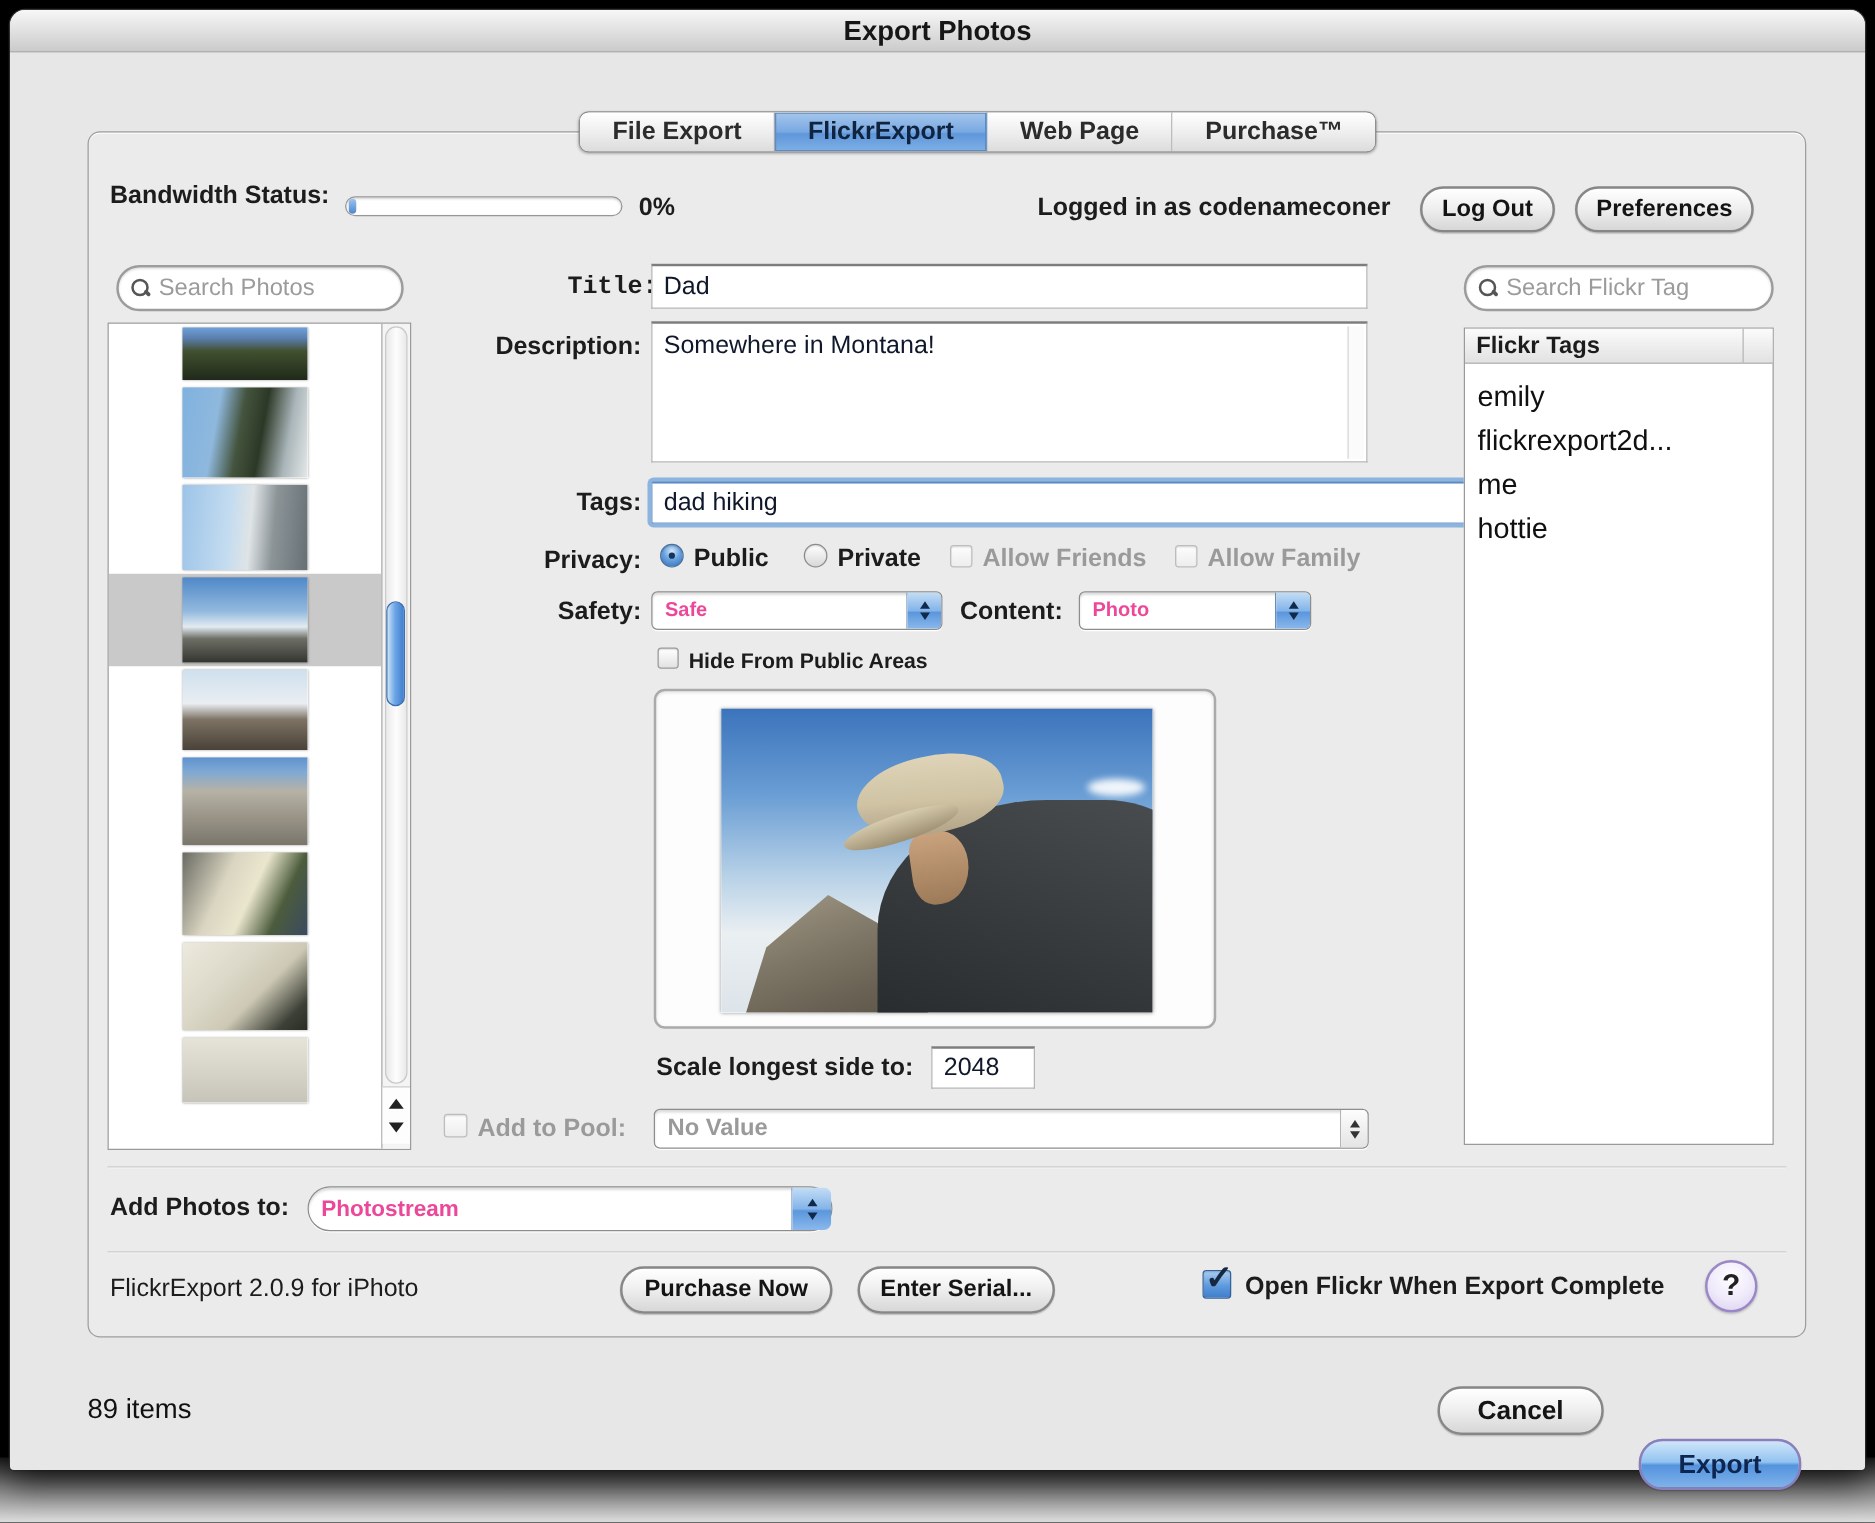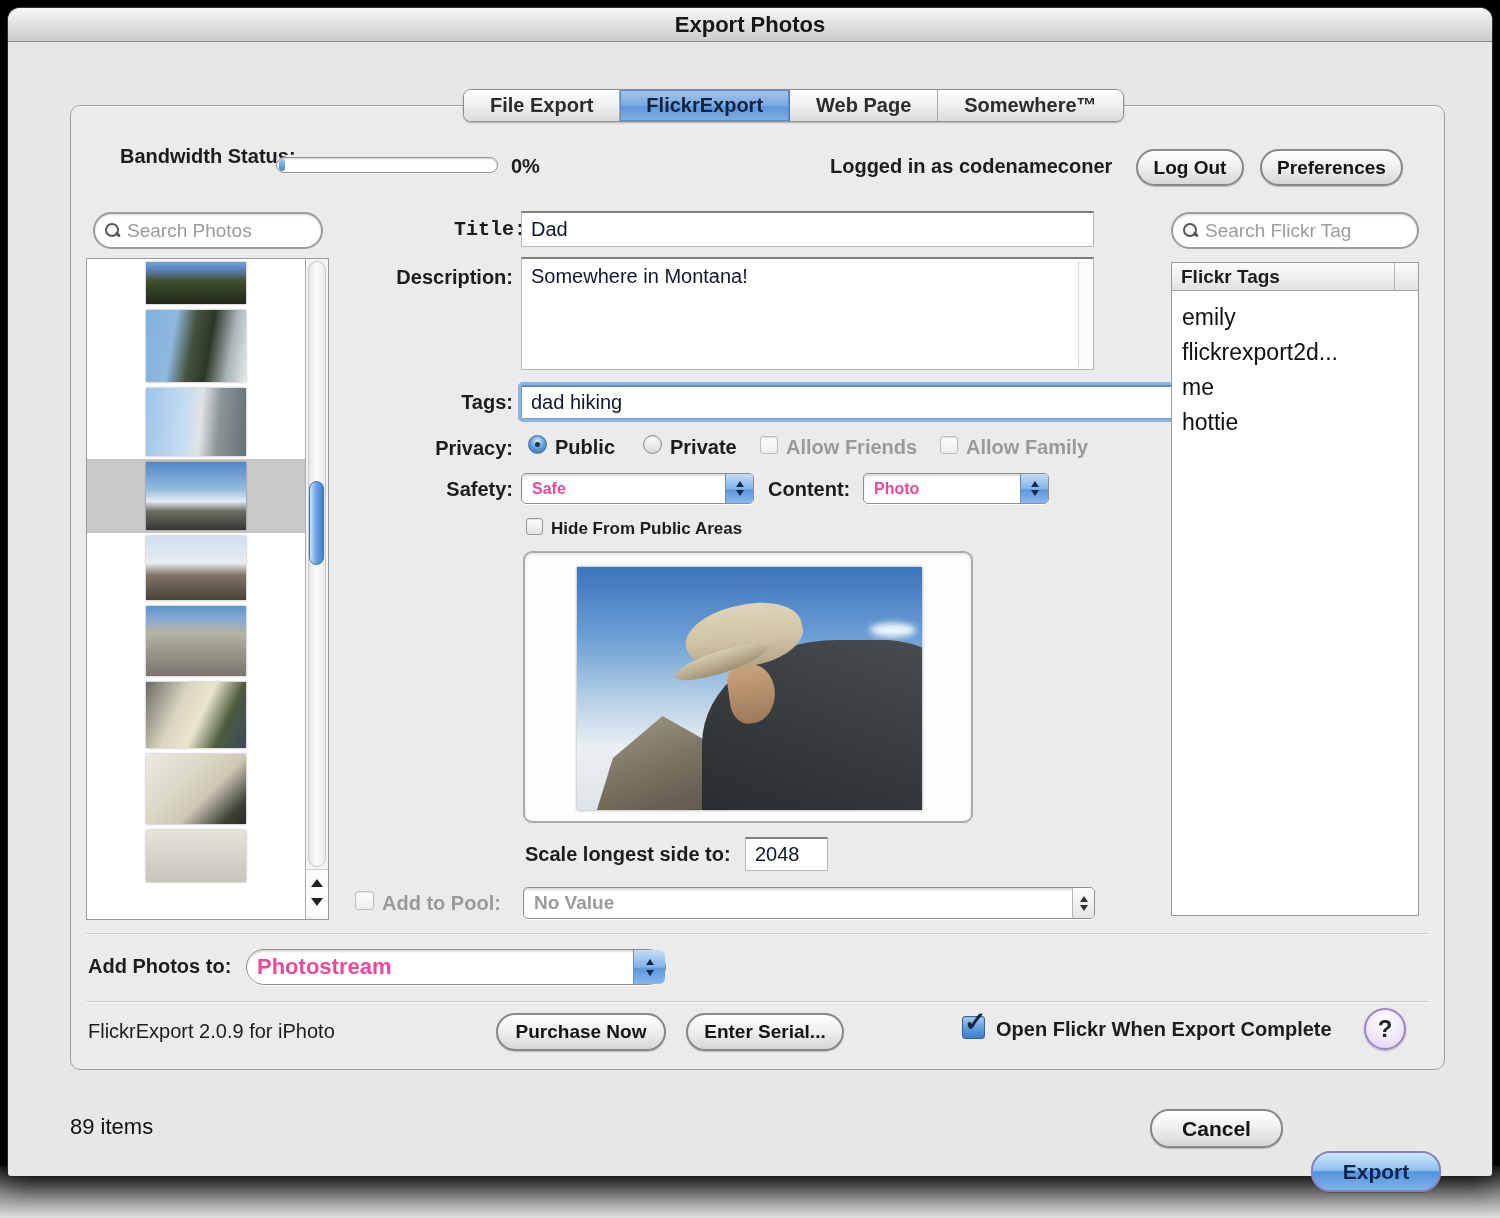--- a/index.html
+++ b/index.html
@@ -89,21 +89,21 @@
   .chk .mark { position:absolute; left:1px; top:-11px; font-size:27px; font-weight:bold; color:#16273f; }
 
   
   .popup { position:absolute; background:#fff; border:1px solid #8d8d8d; border-radius:5px;
      display:flex; align-items:center; padding-left:10px;
      box-shadow:inset 0 2px 2px rgba(0,0,0,.14), 0 1px 0 #fff; font-size:16px; font-weight:bold; color:#ec4899; }
   .popup .cap { position:absolute; right:0; top:0; bottom:0; width:28px;
      background:linear-gradient(180deg,#c3ddf5 0%,#84b4e9 50%,#5b97dc 55%,#8ab8ec 100%);
      border-left:1px solid #6b8cb4; border-radius:0 4px 4px 0; }
   .popup .cap.gray { background:linear-gradient(180deg,#fdfdfd,#e4e4e4); border-left:1px solid #b5b5b5; width:22px; }
-  .popup.big { font-size:22px; border-radius:18px; }
+  .popup.big { font-size:18px; border-radius:18px; }
   .popup.big .cap { width:32px; border-radius:0 6px 6px 0; }
   .popup.dis { color:#9a9a9a; }
   .spin { position:absolute; right:0; top:0; bottom:0; width:100%; }
   .spin::before { content:''; position:absolute; left:50%; top:35%; transform:translate(-50%,-50%);
      border-left:4.5px solid transparent; border-right:4.5px solid transparent; border-bottom:6px solid #153; }
   .spin::after { content:''; position:absolute; left:50%; top:67%; transform:translate(-50%,-50%);
      border-left:4.5px solid transparent; border-right:4.5px solid transparent; border-top:6px solid #153; }
   .cap .spin::before { border-bottom-color:#11294a; } .cap .spin::after { border-top-color:#11294a; }
   .cap.gray .spin::before { border-bottom-color:#333; } .cap.gray .spin::after { border-top-color:#333; }
 
@@ -190,24 +190,24 @@
     <div class="titlebar">
       <div class="title">Export Photos</div>
     </div>
 
     <div class="panel"></div>
 
     <div class="tab-bar">
         <div class="tab">File Export</div>
         <div class="tab active">FlickrExport</div>
         <div class="tab">Web Page</div>
-        <div class="tab">Somewhere™</div>
-      </div>
-
-    <div class="lbl" style="left:80px; top:137px;margin-left:32px;">Bandwidth Status:</div>
+        <div class="tab">Purchase™</div>
+      </div>
+
+    <div class="lbl" style="left:80px; top:137px;">Bandwidth Status:</div>
     <div class="progress-track">
       <div class="progress-ind"></div>
     </div>
     <div class="lbl" style="left:503px; top:147px;">0%</div>
     <div class="lbl" style="left:822px; top:147px;">Logged in as codenameconer</div>
     <div class="pill" style="left:1128px; top:141px; width:108px; height:37px;">Log Out</div>
     <div class="pill" style="left:1252px; top:141px; width:143px; height:37px;">Preferences</div>
 
     <div class="search-pill" style="left:85px; top:204px; width:230px;">
       <span class="mag"></span>

